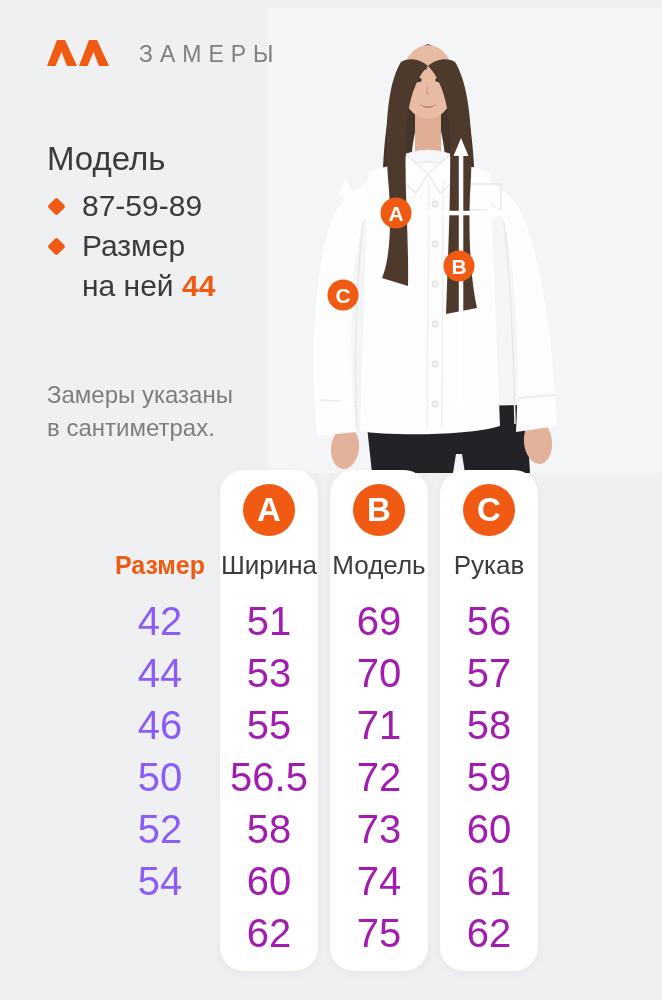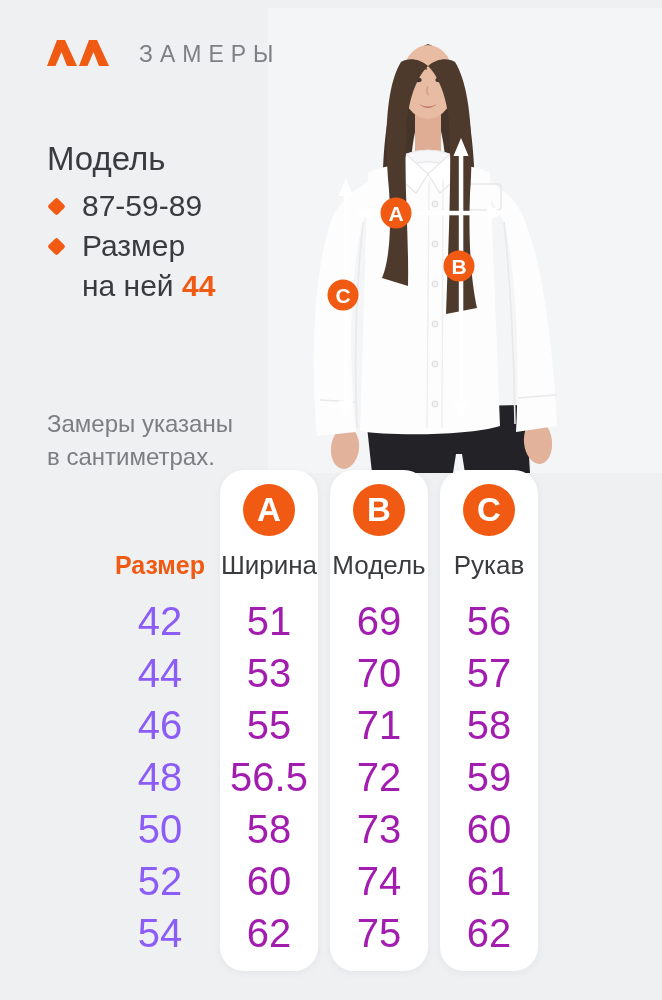--- a/index.html
+++ b/index.html
@@ -26,21 +26,21 @@
   .model { position:absolute; left:47px; top:140px; color:#3a3b3e; }
   .model-heading { font-size:33px; font-weight:500; margin-bottom:8px; }
   .m-item { display:flex; font-size:30px; line-height:40px; font-weight:400; }
   .dia {
     flex:0 0 13px; width:13px; height:13px; margin:14px 19px 0 3px;
     background:#f05a12; transform:rotate(45deg); border-radius:2px;
   }
   .m-item .hl { color:#f05a12; font-weight:700; }
 
   
-  .note { position:absolute; left:47px; top:407px; font-size:24px; line-height:33px; color:#7b7e82; }
+  .note { position:absolute; left:47px; top:378px; font-size:24px; line-height:33px; color:#7b7e82; }
 
   
   .sizes { position:absolute; left:112px; top:470px; display:flex; gap:12px; }
   .col { display:flex; flex-direction:column; }
   .col-head { position:relative; height:125px; }
   .badge {
     position:absolute; top:14px; left:50%; transform:translateX(-50%);
     width:52px; height:52px; border-radius:50%; background:#f05a12;
     display:flex; align-items:center; justify-content:center;
     color:#fff; font-size:33px; font-weight:700;
@@ -183,21 +183,20 @@
 
   <div class="sizes">
 
     <div class="col size-col">
       <div class="col-head">
         <div class="col-label">Размер</div>
       </div>
       <div class="cell">42</div>
       <div class="cell">44</div>
       <div class="cell">46</div>
-      <div class="cell">48</div>
       <div class="cell">50</div>
       <div class="cell">52</div>
       <div class="cell">54</div>
     </div>
 
     <div class="col card">
       <div class="col-head">
         <div class="badge">A</div>
         <div class="col-label">Ширина</div>
       </div>

